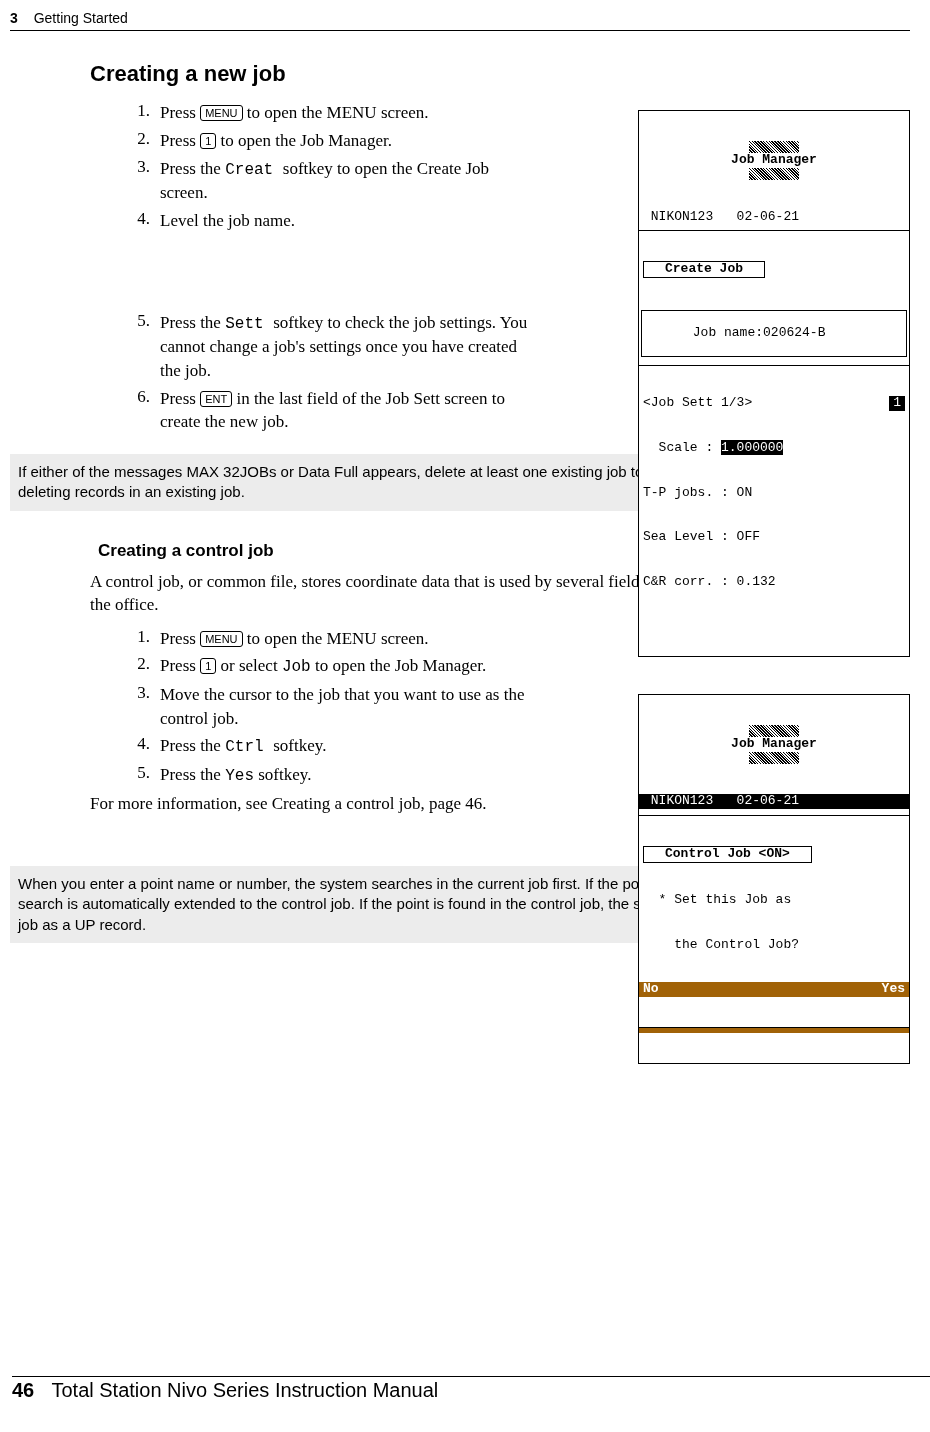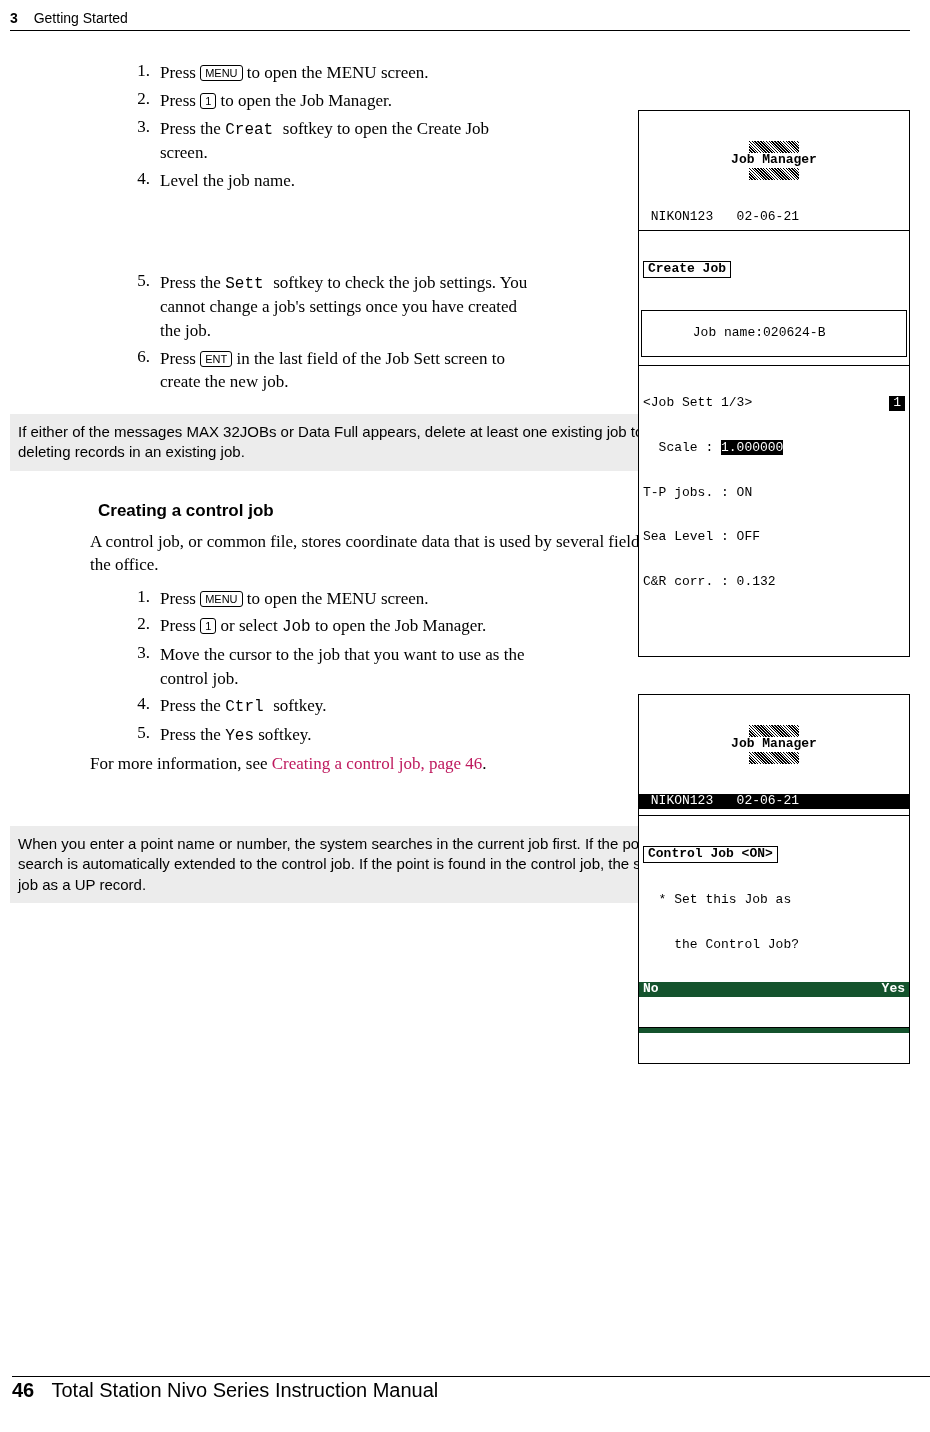--- a/index.html
+++ b/index.html
@@ -71,21 +71,21 @@
     background: #fff;
     white-space: pre;
     overflow: hidden;
   }
   .lcd .row { padding: 0 4px; }
   .lcd .inv {
     background: #000;
     color: #fff;
   }
   .lcd .softkeys {
-    background: #14532d;
+    background: #a16207;
     color: #fff;
     display: flex;
     justify-content: space-between;
     padding: 0 4px;
     font-weight: bold;
   }
   .lcd .softkeys span { display:inline-block; }
   .key {
     display: inline-block;
     border: 1px solid #000;
@@ -101,51 +101,52 @@
     font-size: 16px;
   }
   .note-box {
     background: #ececec;
     font-family: Arial, Helvetica, sans-serif;
     font-size: 15px;
     padding: 8px 8px;
     margin: 20px 0;
     line-height: 1.35;
   }
-  .link { color: #be185d; }
+  .link { color: #000000; }
   .footer {
     position: absolute;
     bottom: 8px;
     left: 12px;
     right: 0;
     font-family: Arial, Helvetica, sans-serif;
     font-size: 20px;
     border-top: 1px solid #000;
     padding-top: 2px;
   }
   .footer .pn { font-weight: bold; margin-right: 12px; }
   .lcd-head {
     display:flex; align-items:center; justify-content:center;flex-direction:column;
   }
   .lcd-head .h { display:inline-block; width:50px; height:12px; background:repeating-linear-gradient(45deg,#000,#000 1px,#fff 1px,#fff 2px); }
   .lcd-box-title {
-    display:inline-block; border:1px solid #000; padding:0 4px; font-weight:bold;
+    display:inline-block; border:1px solid #000; padding:0 21px; font-weight:bold;
   }
   .underline { }
 </style>
 </head>
 <body>
 
 <div class="page">
 
   <div class="header-line">
     <span class="ch">3</span>
     <span>Getting Started</span>
   </div>
 
+  <div class="h1">Creating a new job</div>
 
   <div class="screenshot lcd" style="top:110px">
     <div class="lcd-head"><span class="h"></span><span style="font-weight:bold;padding:0 2px">Job Manager</span><span class="h"></span></div>
     <div class="row"> NIKON123   02-06-21</div>
     <div class="row">*TOKYO-1    02-06-18</div>
     <div class="row"> CONTROL  @ 02-06-17</div>
     <div class="row"> 020526-3   02-05-26</div>
     <div class="row inv"> YOKOHAMA   02-05-20 </div>
     <div class="softkeys">
       <span>Creat</span>

